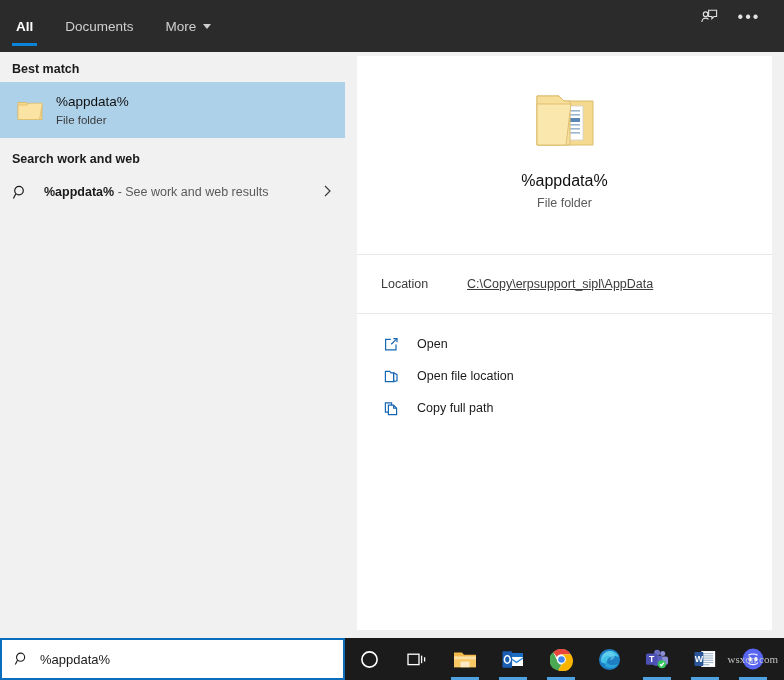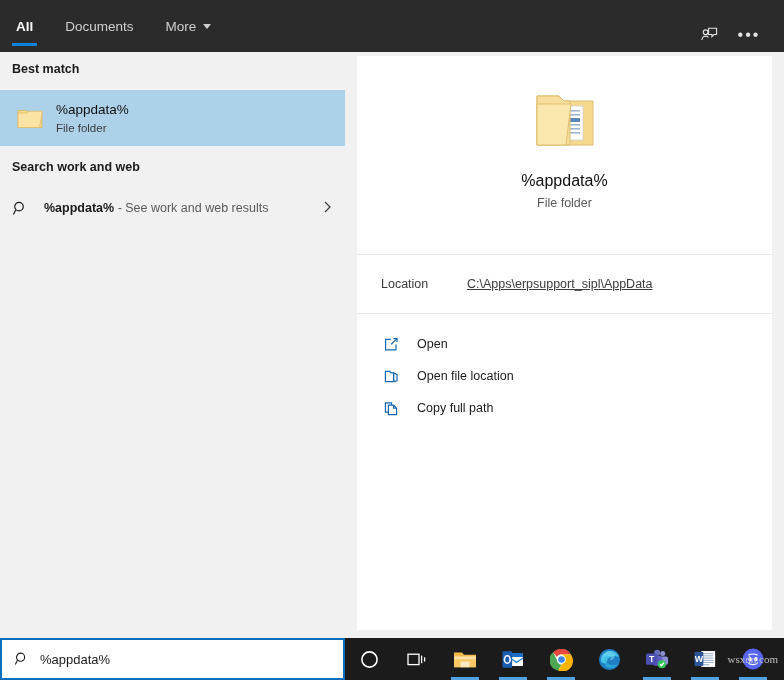--- a/index.html
+++ b/index.html
@@ -8,21 +8,21 @@
     overflow: hidden;
     font-family: "Liberation Sans", sans-serif;
     background: #f0f0f0;
   }
   #root { position: relative; width: 784px; height: 680px; }
 
   
   .header {
     position: absolute; left: 0; top: 0; width: 784px; height: 52px;
     background: #2b2b2b;
-    display: flex; align-items: flex-end;
+    display: flex; align-items: flex-start;
   }
   .tabs { display: flex; align-items: stretch; height: 52px; }
   .tab {
     position: relative;
     display: flex; align-items: center; justify-content: center;
     padding: 0 16px;
     color: #cfcfcf; font-size: 13.5px;
     cursor: default; white-space: nowrap;
   }
   .tab.active { color: #ffffff; font-weight: bold; }
@@ -52,21 +52,21 @@
   .body-area {
     position: absolute; left: 0; top: 52px; width: 784px; height: 586px;
     background: #f1f1f1;
   }
   .left-pane {
     position: absolute; left: 0; top: 0; width: 345px; height: 586px;
     background: #f1f1f1;
   }
   .section-title {
     font-size: 12.5px; font-weight: bold; color: #1b1b1b;
-    padding: 10px 0 14px 12px;
+    padding: 10px 0 6px 12px;
   }
   .result-row {
     display: flex; align-items: center;
     height: 56px; padding-left: 12px;
     cursor: default;
   }
   .result-row.selected { background: #aed1ea; }
   .result-icon { width: 36px; flex: 0 0 36px; display: flex; align-items: center; justify-content: center; }
   .result-text { margin-left: 8px; display: flex; flex-direction: column; justify-content: center; }
   .result-title { font-size: 13.5px; color: #101010; line-height: 17px; }
@@ -236,21 +236,21 @@
         </div>
         <div class="hero-name">%appdata%</div>
         <div class="hero-sub">File folder</div>
       </div>
 
       <div style="height:44px;"></div>
       <div class="divider"></div>
 
       <div class="location-block">
         <div class="loc-label">Location</div>
-        <div class="loc-value">C:\Apps\erpsupport_sipl\AppData</div>
+        <div class="loc-value">C:\Copy\erpsupport_sipl\AppData</div>
       </div>
 
       <div class="divider"></div>
 
       <div class="actions">
 
         <div class="action-row">
           <div class="action-icon">
             <svg width="17" height="17" viewBox="0 0 17 17" fill="none" stroke="#1567b3" stroke-width="1.2">
               <path d="M13 8.6v5.2H2.6V3.4h5.2"></path>

